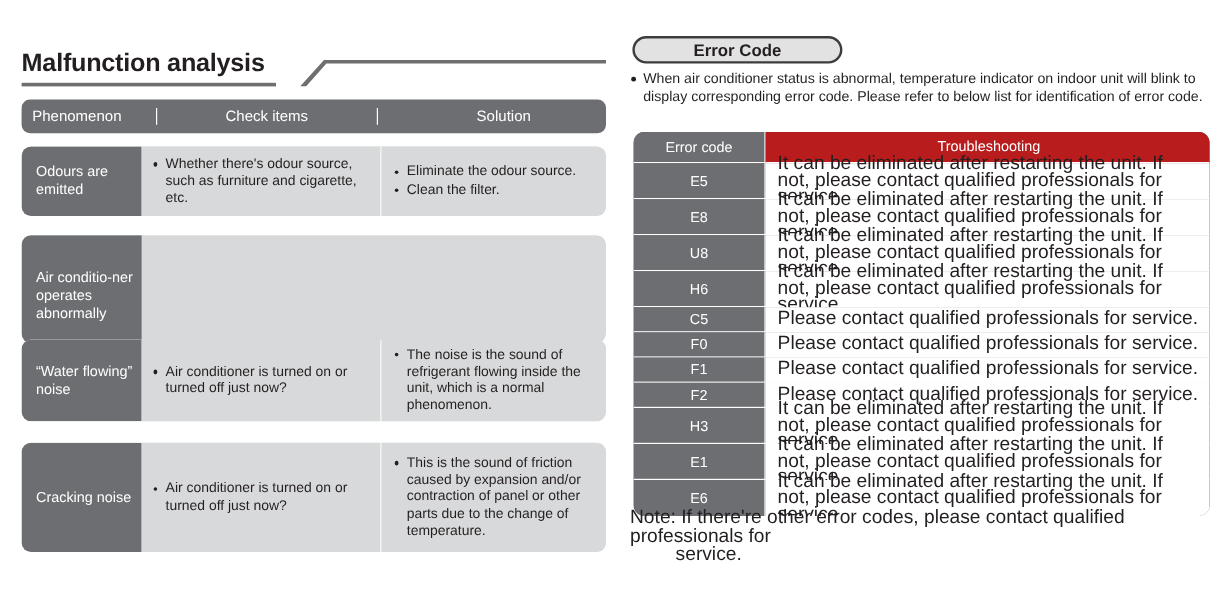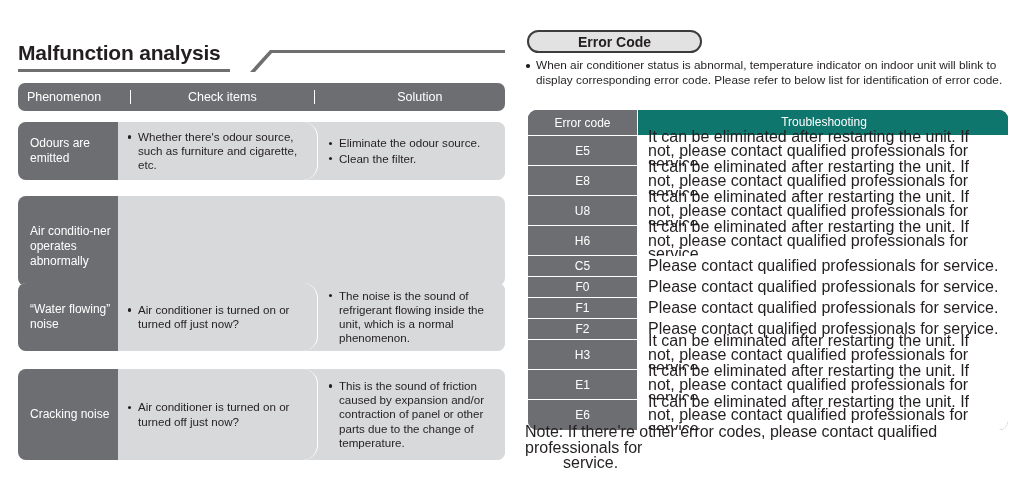--- a/index.html
+++ b/index.html
@@ -96,21 +96,20 @@
     align-items: center;
   }
   .mr-check {
     width: 200px;
     flex: 0 0 200px;
     background: #d8d9da;
     border-right: 1.5px solid #ffffff;
     padding: 8px 8px 8px 9px;
     display: flex;
     align-items: center;
-    border-radius: 15px;
   }
   .mr-sol {
     width: 187px;
     flex: 0 0 187px;
     background: #d8d9da;
     padding: 8px 8px 8px 10px;
     display: flex;
     align-items: center;
   }
   .bl { list-style: none; margin: 0; padding: 0; }
@@ -201,21 +200,21 @@
     background: #ffffff;
     color: #231f20;
     font-size: 16px;
     line-height: 13.6px;
     padding: 3px 8px 3px 10px;
     display: flex;
     align-items: center;
     border-bottom: 1.5px solid #ffffff;
   }
   .er-head .er-txt {
-    background: #0f766e;
+    background: #b91c1c;
     color: #ffffff;
     font-size: 12px;
     justify-content: center;
   }
   .er-row:last-child .er-code,
   .er-row:last-child .er-txt { border-bottom: none; }
   .r2 { height: 30px; border-radius: 13px; }
   .r1 { height: 21px; }
 
   #err-note {

